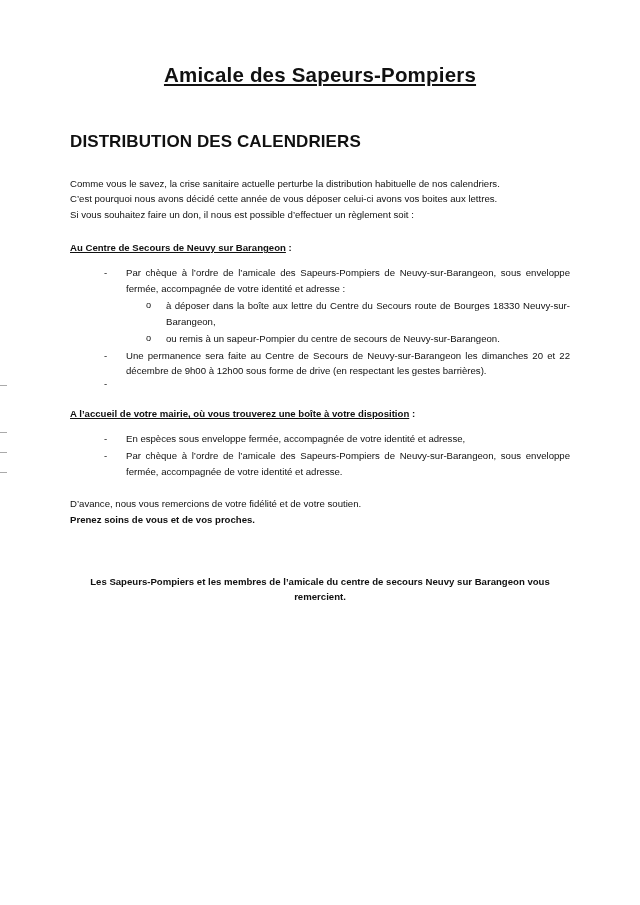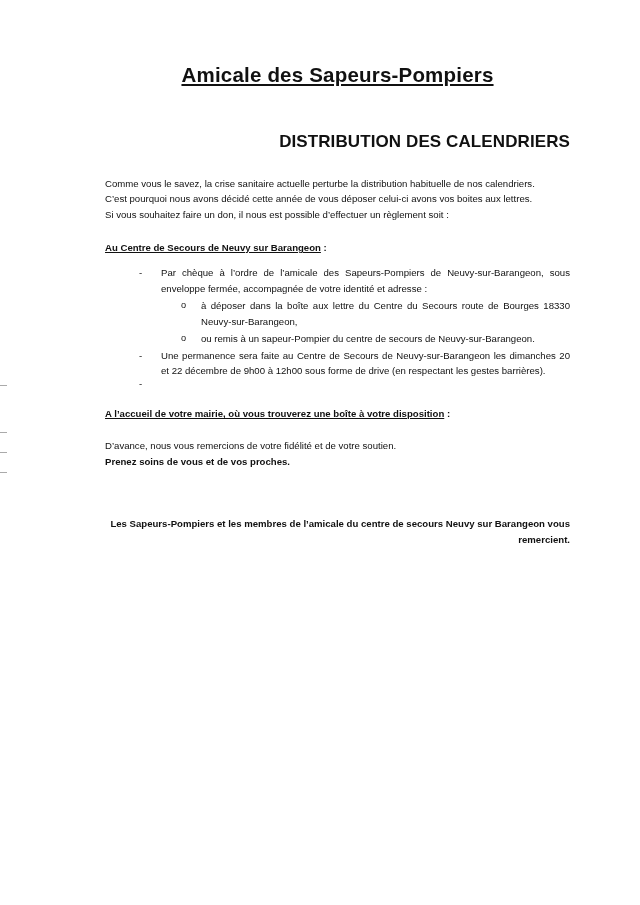--- a/index.html
+++ b/index.html
@@ -13,37 +13,37 @@
     font-family: "Liberation Sans", sans-serif;
     color: #111111;
     overflow: hidden;
   }
   .page {
     position: relative;
     width: 640px;
     height: 905px;
     background: #ffffff;
     box-sizing: border-box;
-    padding: 62px 70px 0 105px;
+    padding: 62px 70px 0 70px;
   }
   .title-block {
     text-align: center;
   }
   .title-line {
     font-size: 20.5px;
     font-weight: bold;
     text-decoration: underline;
     letter-spacing: 0.2px;
     line-height: 1.25;
   }
   .title-line.second {
     margin-top: 19px;
   }
   .subtitle {
-    text-align: right;
+    text-align: left;
     font-size: 17px;
     font-weight: bold;
     margin-top: 44px;
     letter-spacing: 0.1px;
   }
   .body-text {
     font-size: 9.6px;
     line-height: 1.65;
     text-align: justify;
   }
@@ -119,21 +119,21 @@
     text-align: left;
   }
   .para.closing2 {
     margin-top: 0;
     text-align: left;
     font-weight: bold;
   }
   .para.signature {
     margin-top: 46px;
     font-weight: bold;
-    text-align: right;
+    text-align: center;
     line-height: 1.65;
   }
   .edge-mark {
     position: absolute;
     left: 0;
     width: 7px;
     height: 1px;
     background: #aaaaaa;
   }
 </style>
@@ -171,20 +171,24 @@
       <li class="li-circle">à déposer dans la boîte aux lettre du Centre du Secours route de Bourges 18330 Neuvy-sur-Barangeon,</li>
       <li class="li-circle">ou remis à un sapeur-Pompier du centre de secours de Neuvy-sur-Barangeon.</li>
       <li class="li-dash">Une permanence sera faite au Centre de Secours de Neuvy-sur-Barangeon les dimanches 20 et 22 décembre de 9h00 à 12h00 sous forme de drive (en respectant les gestes barrières).</li>
       <li class="li-dash-empty"></li>
     </ul>
 
     <div class="heading-u">
       <span class="u">A l’accueil de votre mairie, où vous trouverez une boîte à votre disposition</span><span> :</span>
     </div>
 
+    <ul class="list">
+      <li class="li-dash">En espèces sous enveloppe fermée, accompagnée de votre identité et adresse,</li>
+      <li class="li-dash">Par chèque à l’ordre de l’amicale des Sapeurs-Pompiers de Neuvy-sur-Barangeon, sous enveloppe fermée, accompagnée de votre identité et adresse.</li>
+    </ul>
 
     <p class="para closing">D’avance, nous vous remercions de votre fidélité et de votre soutien.</p>
     <p class="para closing2">Prenez soins de vous et de vos proches.</p>
 
     <p class="para signature">Les Sapeurs-Pompiers et les membres de l’amicale du centre de secours Neuvy sur Barangeon vous remercient.</p>
 
   </div>
 </div>
 
 </body></html>

